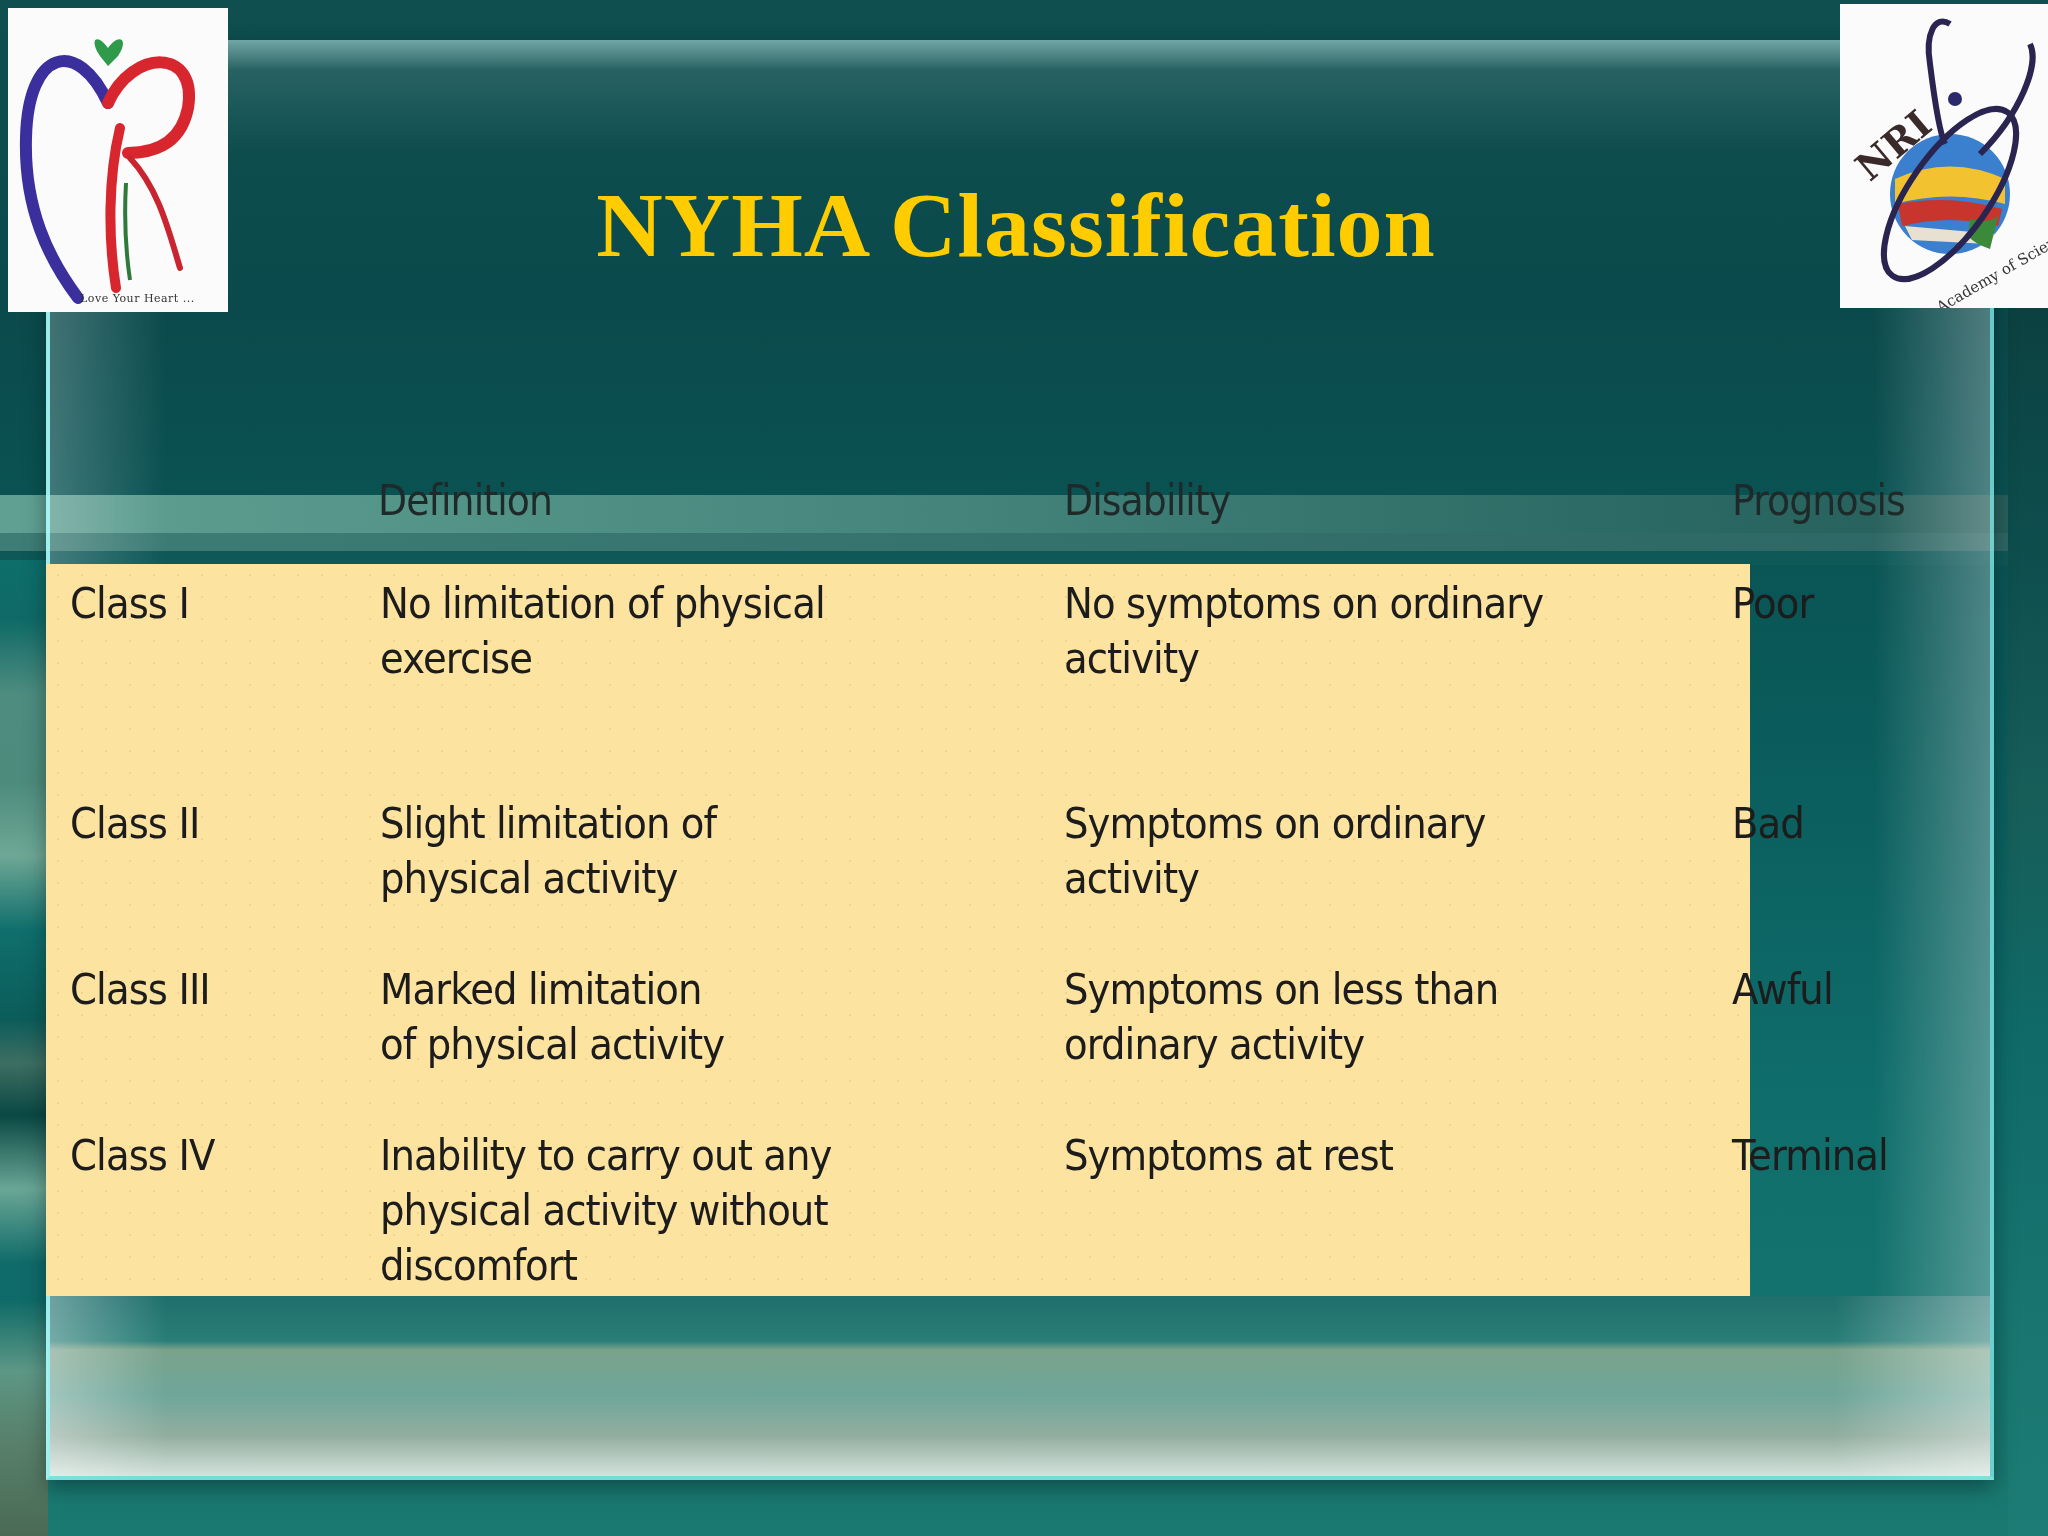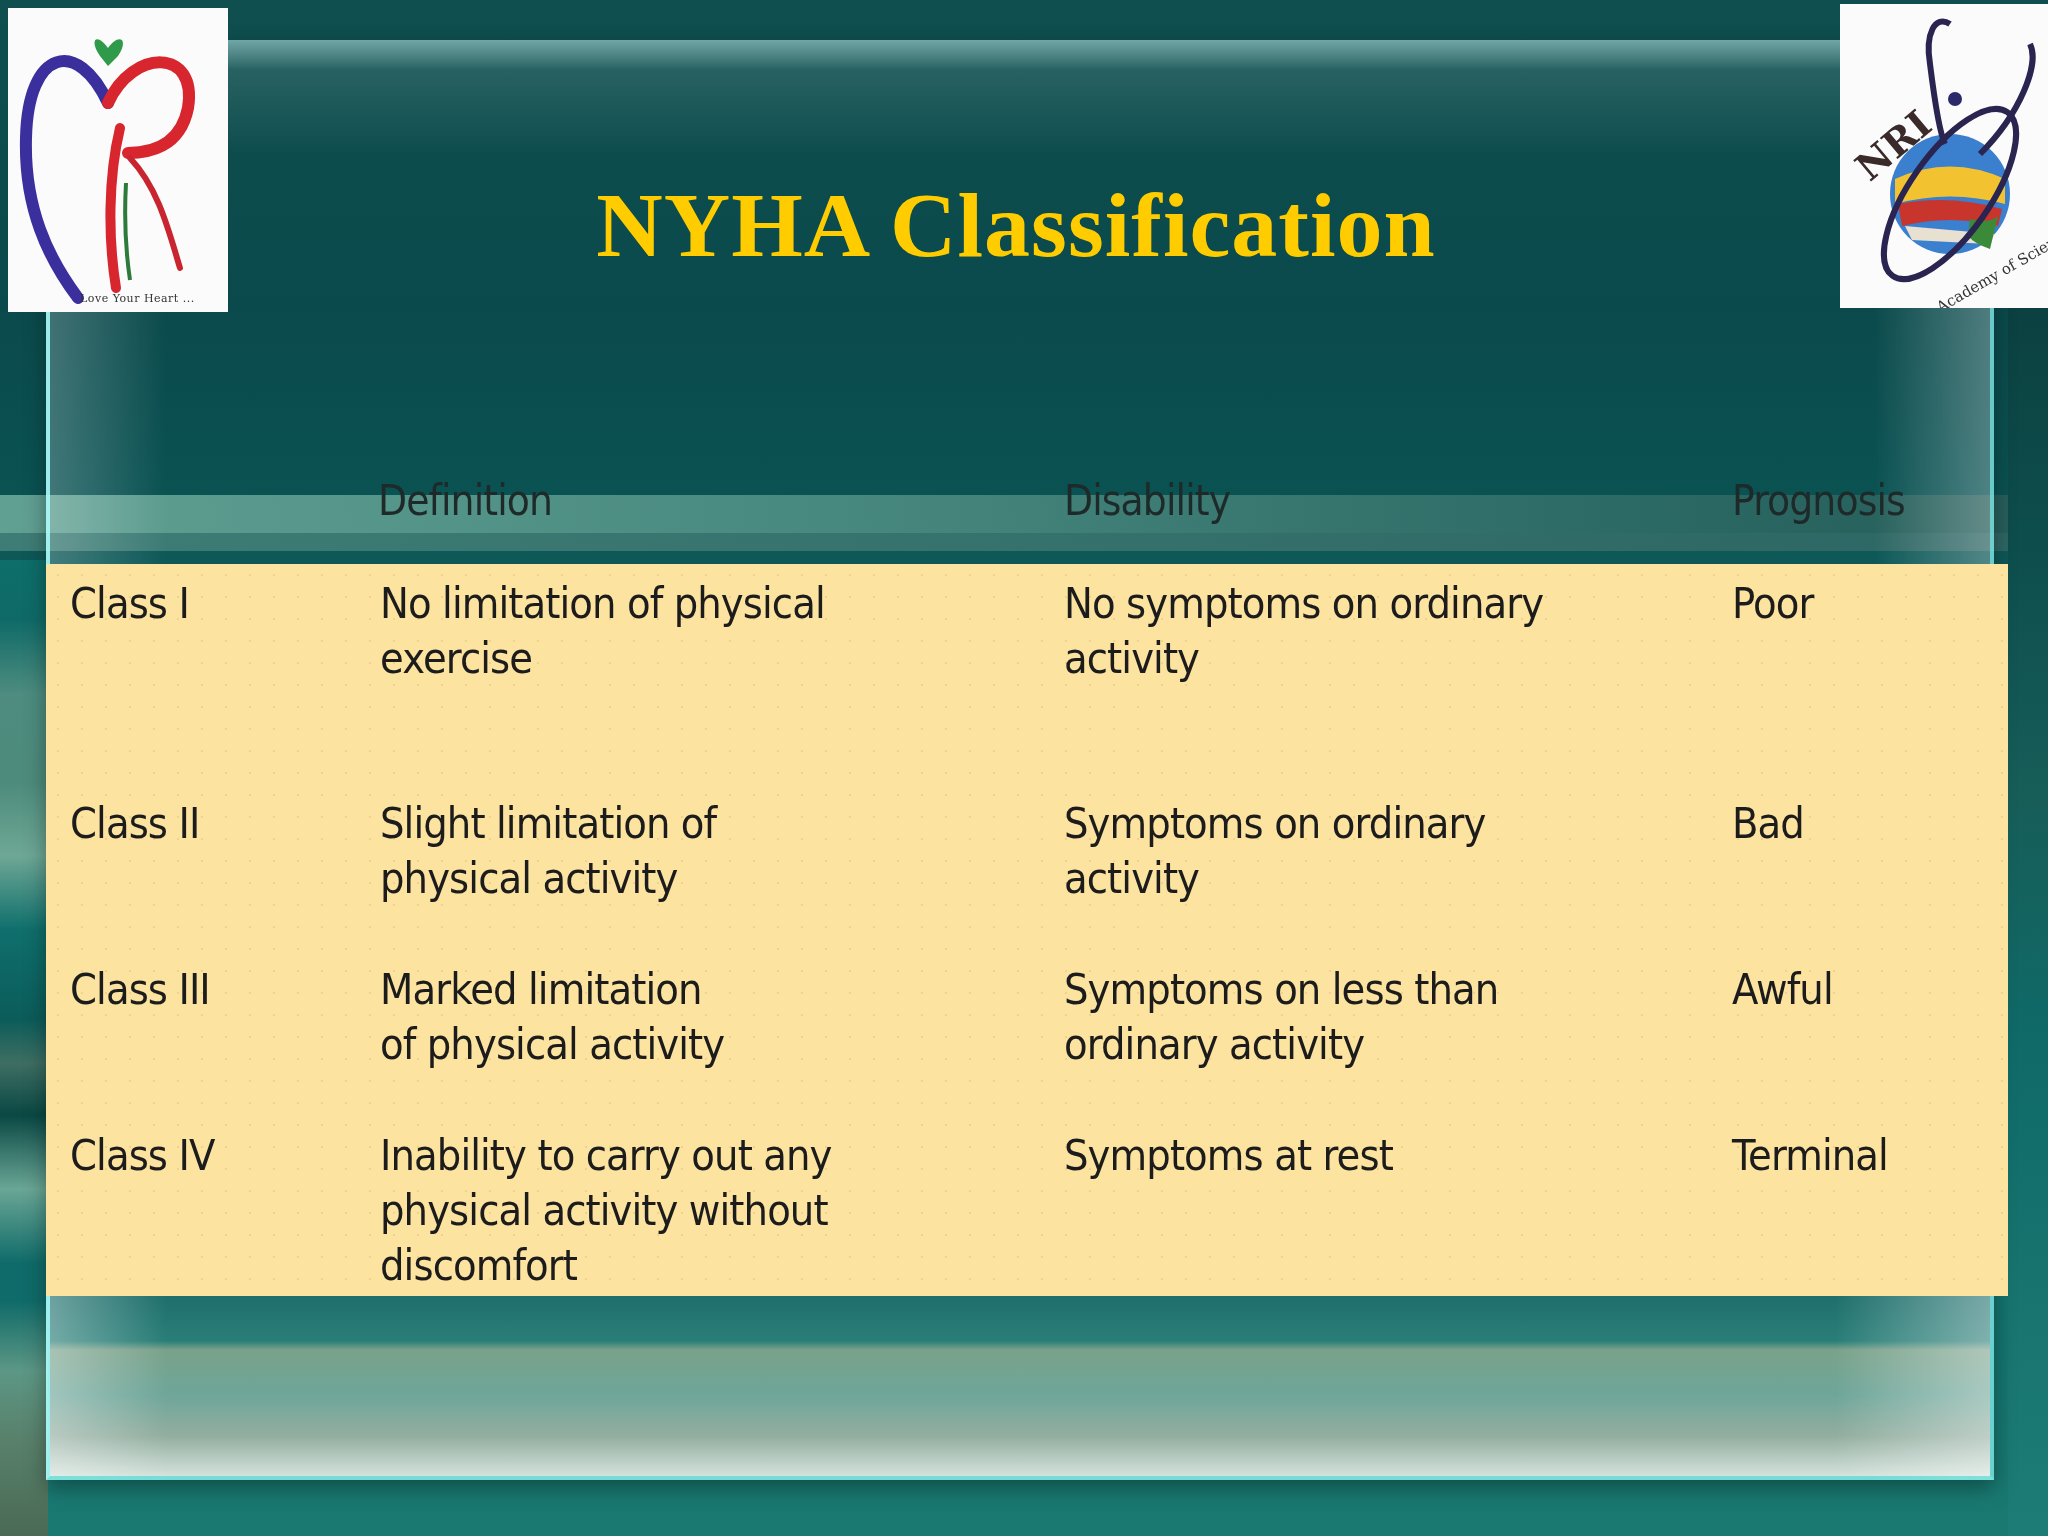--- a/index.html
+++ b/index.html
@@ -53,21 +53,21 @@
     font-family: "Liberation Serif", serif; font-weight: bold; font-size: 92px; color: #ffcc00;
     letter-spacing: 1px; margin-left: -8px;
   }
 
   
   .th { position: absolute; top: 476px; font-family: "DejaVu Sans", sans-serif; font-size: 42px;
         color: #1e2a2a; letter-spacing: -1px; transform: scaleX(.9); transform-origin: left; }
 
   
   .tbody {
-    position: absolute; left: 46px; top: 564px; width: 1962px; height: 732px;
+    position: absolute; left: 46px; top: 564px; width: 1704px; height: 732px;
     background-color: #fde3a0;
     background-image: radial-gradient(rgba(200,160,90,.25) 1px, transparent 1.4px);
     background-size: 24px 22px;
   }
   .cell { position: absolute; font-family: "DejaVu Sans", sans-serif; font-size: 42px; line-height: 55px;
           color: #1c1c1c; white-space: pre-line; letter-spacing: -1px; transform: scaleX(.92); transform-origin: left top; }
   .c0 { left: 24px; } .c1 { left: 334px; } .c2 { left: 1018px; } .c3 { left: 1686px; }
   .r0 { top: 12px; } .r1 { top: 232px; } .r2 { top: 398px; } .r3 { top: 564px; }
 </style>
 </head>

